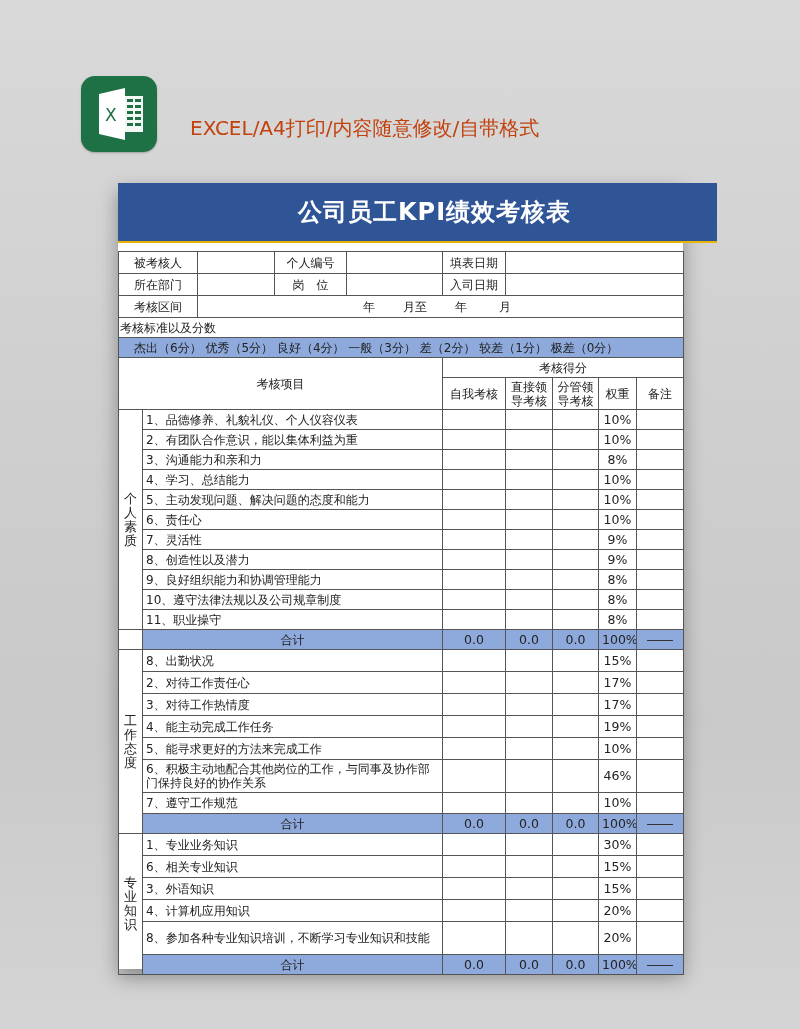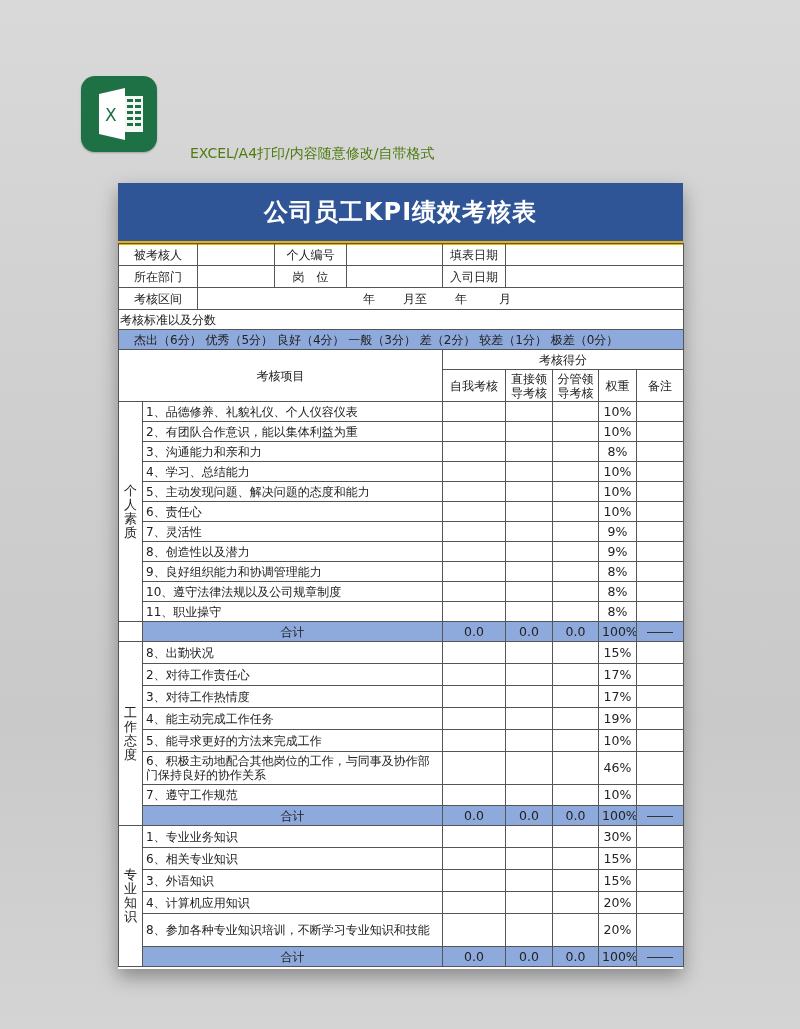--- a/index.html
+++ b/index.html
@@ -15,37 +15,37 @@
     background: #1e7145; border-radius: 14px;
     box-shadow: 0 1px 2px rgba(0,0,0,0.25);
   }
   .excel-icon svg { position: absolute; left: 0; top: 0; }
   .banner-title {
     position: absolute; left: 190px; top: 78px;
     font-size: 40px; font-weight: bold; color: #217346; letter-spacing: 1px;
     font-family: "DejaVu Sans", sans-serif;
   }
   .banner-sub {
-    position: absolute; left: 190px; top: 145px;
-    font-size: 14px; color: #4d7c0f;
+    position: absolute; left: 190px; top: 115px;
+    font-size: 20px; color: #c2410c;
     font-family: "DejaVu Sans", sans-serif;
   }
   .sheet {
     position: absolute; left: 118px; top: 183px; width: 565px; height: 786px;
     background: #fff;
     box-shadow: 0 8px 18px rgba(0,0,0,0.35);
   }
   .sheet-title {
     position: absolute; left: 0; top: 0; width: 565px; height: 58px;
-    background: #2f5597; border-bottom: 4px solid #eab308;
+    background: #2f5597; border-bottom: 2px solid #eab308;
     color: #fff; font-size: 24px; font-weight: bold;
-    display: flex; align-items: center; justify-content: center; letter-spacing: 1px;
+    display: flex; align-items: center; justify-content: center; letter-spacing: 1px; padding-left: 34px;
   }
   table.grid {
-    position: absolute; left: 0; top: 60px; width: 565px;
+    position: absolute; left: 0; top: 68px; width: 565px;
     border-collapse: collapse; table-layout: fixed;
     font-size: 12px; color: #222; border-radius: 6px;
   }
   table.grid td {
     border: 1px solid #555; padding: 0 3px; overflow: hidden; white-space: nowrap;
     line-height: 14px;
   }
   .c { text-align: center; }
   .l { text-align: left; margin-top: 20px; }
   .blue { background: #8ea9db; }

